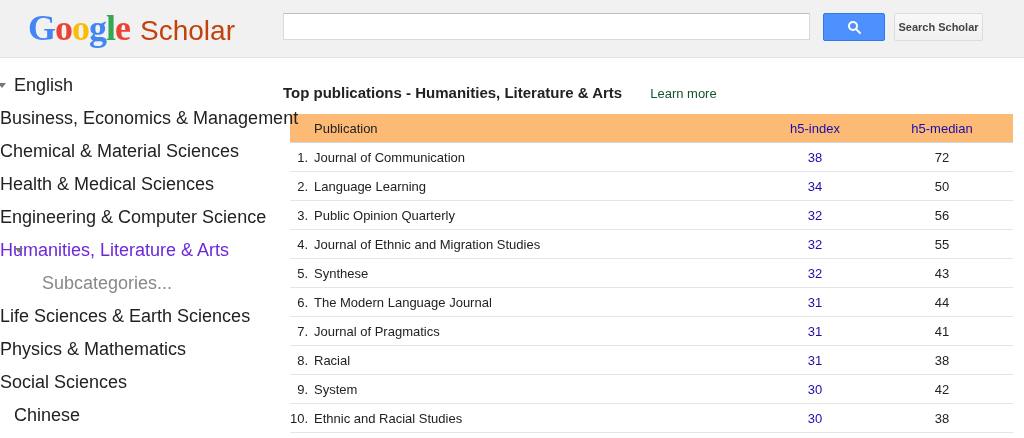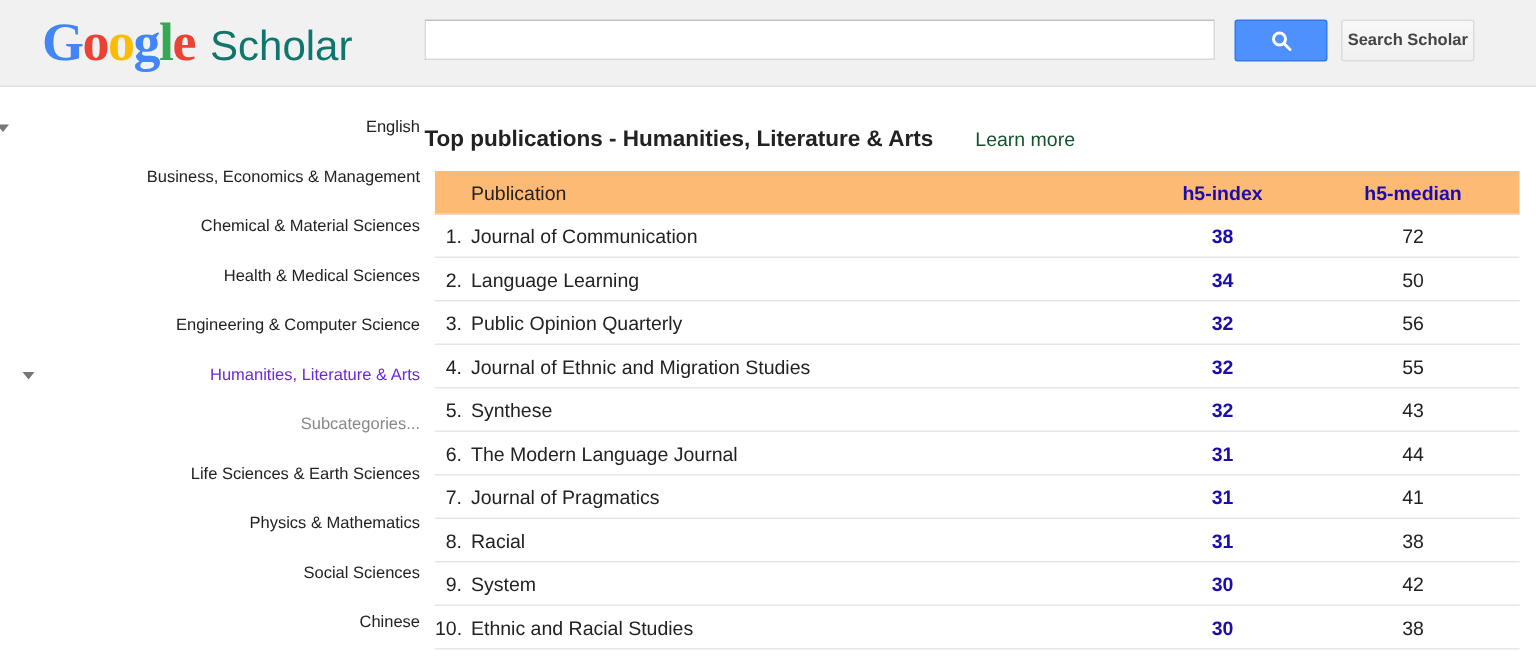--- a/index.html
+++ b/index.html
@@ -20,21 +20,21 @@
   }
   .logo-google {
     font-family:"Liberation Serif","DejaVu Serif",serif;
     font-weight:bold; font-size:36px; letter-spacing:-1px;
   }
   .g-blue   { color:#4285F4; }
   .g-red    { color:#EA4335; }
   .g-yellow { color:#FBBC05; }
   .g-green  { color:#34A853; }
   .logo-product {
-    font-size:28px; color:#0f766e; margin-left:10px; font-weight:normal;
+    font-size:28px; color:#c2410c; margin-left:10px; font-weight:normal;
   }
   .search-input {
     position:absolute; left:283px; top:13px; width:527px; height:27px;
     border:1px solid #d9d9d9; border-top:1px solid #c0c0c0;
     background:#fff; padding:0 8px; font-size:14px; outline:none;
   }
   .search-btn {
     position:absolute; left:823px; top:13px; width:62px; height:28px;
     background:#4d90fe; border:1px solid #3079ed; border-radius:2px;
     display:flex; align-items:center; justify-content:center; cursor:pointer;
@@ -47,21 +47,21 @@
   }
 
   
   .page-body { position:absolute; left:0; top:59px; width:1024px; height:379px; display:flex; }
   .sidebar { width:280px; padding-top:10px; flex-shrink:0; }
   .main { flex:1; padding-top:25px; }
 
   
   .sb-item {
     position:relative; height:33px; line-height:33px;
-    font-size:11px; color:#222; cursor:pointer; white-space:nowrap;text-align:right;
+    font-size:18px; color:#222; cursor:pointer; white-space:nowrap;
   }
   .lvl-lang { padding-left:14px; }
   .lvl-cat  { }
   .lvl-sub  { padding-left:42px; color:#888; }
   .sb-item.selected { color:#6d28d9; }
   .tri {
     position:absolute; top:14px; width:0; height:0;
     border-left:4px solid transparent; border-right:4px solid transparent;
     border-top:5px solid #777;
   }
@@ -75,21 +75,21 @@
 
   .pub-table { margin-left:10px; margin-top:13px; width:723px; font-size:13px; }
   .t-row { display:flex; align-items:center; height:29px; border-bottom:1px solid #e6e6e6; }
   .t-head { background:#fdba74; border-bottom:1px solid #d5d5d5; }
   .col-rank { width:18px; text-align:right; flex-shrink:0; }
   .col-name { flex:1; padding-left:6px; overflow:hidden; white-space:nowrap; }
   .t-head .col-name { padding-left:0; }
   .t-head .head-pub { padding-left:24px; }
   .col-h5i { width:112px; text-align:center; flex-shrink:0; }
   .col-h5m { width:142px; text-align:center; flex-shrink:0; }
-  .lnk { color:#1a0dab; text-decoration:none; cursor:pointer;font-weight:bold; }
+  .lnk { color:#1a0dab; text-decoration:none; cursor:pointer; }
 </style>
 </head>
 <body>
 
 <div class="header">
   <div class="logo">
     <span class="logo-google"><span class="g-blue">G</span><span class="g-red">o</span><span class="g-yellow">o</span><span class="g-blue">g</span><span class="g-green">l</span><span class="g-red">e</span></span><span class="logo-product">Scholar</span>
   </div>
   <input class="search-input" type="text" placeholder="" style="">
   <div class="search-btn">

